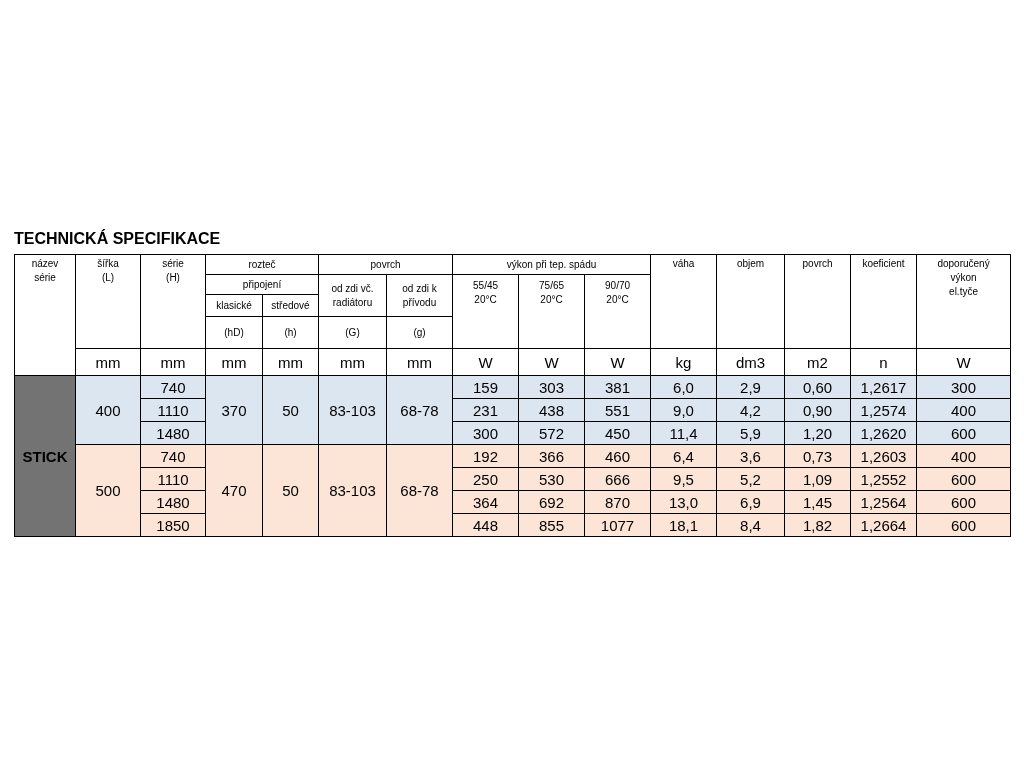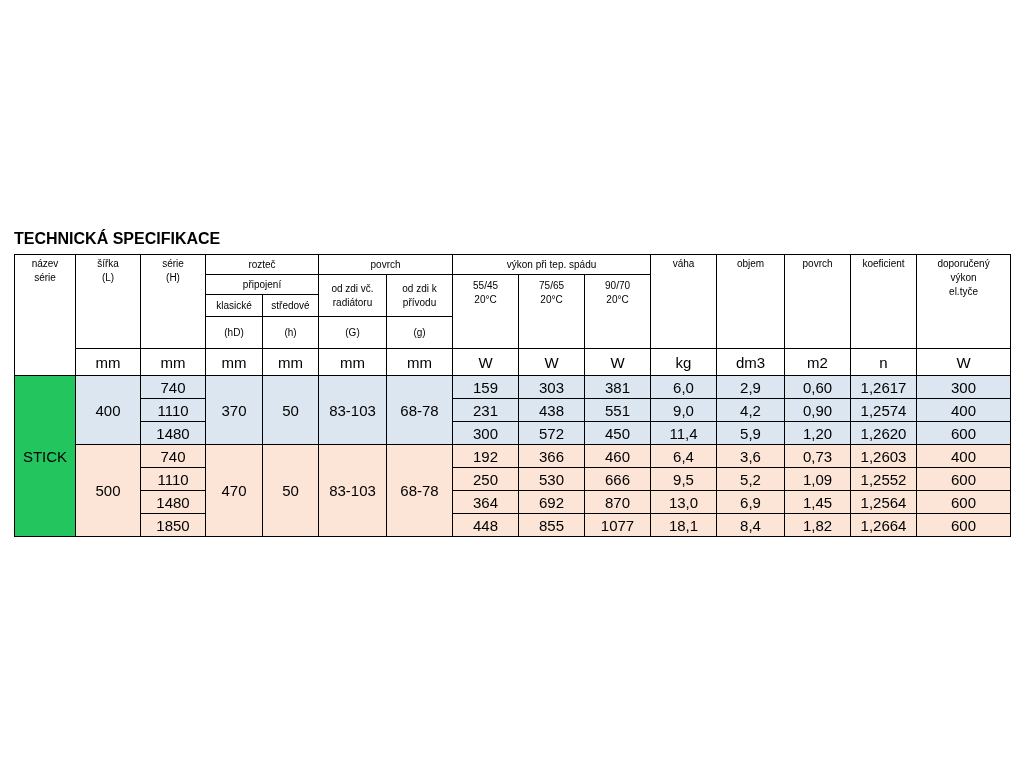--- a/index.html
+++ b/index.html
@@ -35,22 +35,22 @@
   tr.h3 td { height: 22px; }
   tr.h4 td { height: 32px; }
   tr.units td { height: 27px; font-size: 15px; }
   tr.data td { height: 23px; font-size: 15px; }
   .top { vertical-align: top !important; padding-top: 2px !important; }
   .pre { white-space: pre-line; }
   .temp { vertical-align: top !important; padding-top: 4px !important; line-height: 20px; margin-top: 46px; }
   .blue { background: #dce6f1; }
   .pink { background: #fce4d6; }
   .series-cell {
-    background: #22c55e;
-    font-weight: normal;
+    background: #737373;
+    font-weight: bold;
     font-size: 12px;
     margin-left: 16px;
   }
 </style>
 </head>
 <body>
 
 <div class="page">
   <h1 class="title">TECHNICKÁ SPECIFIKACE</h1>
 

